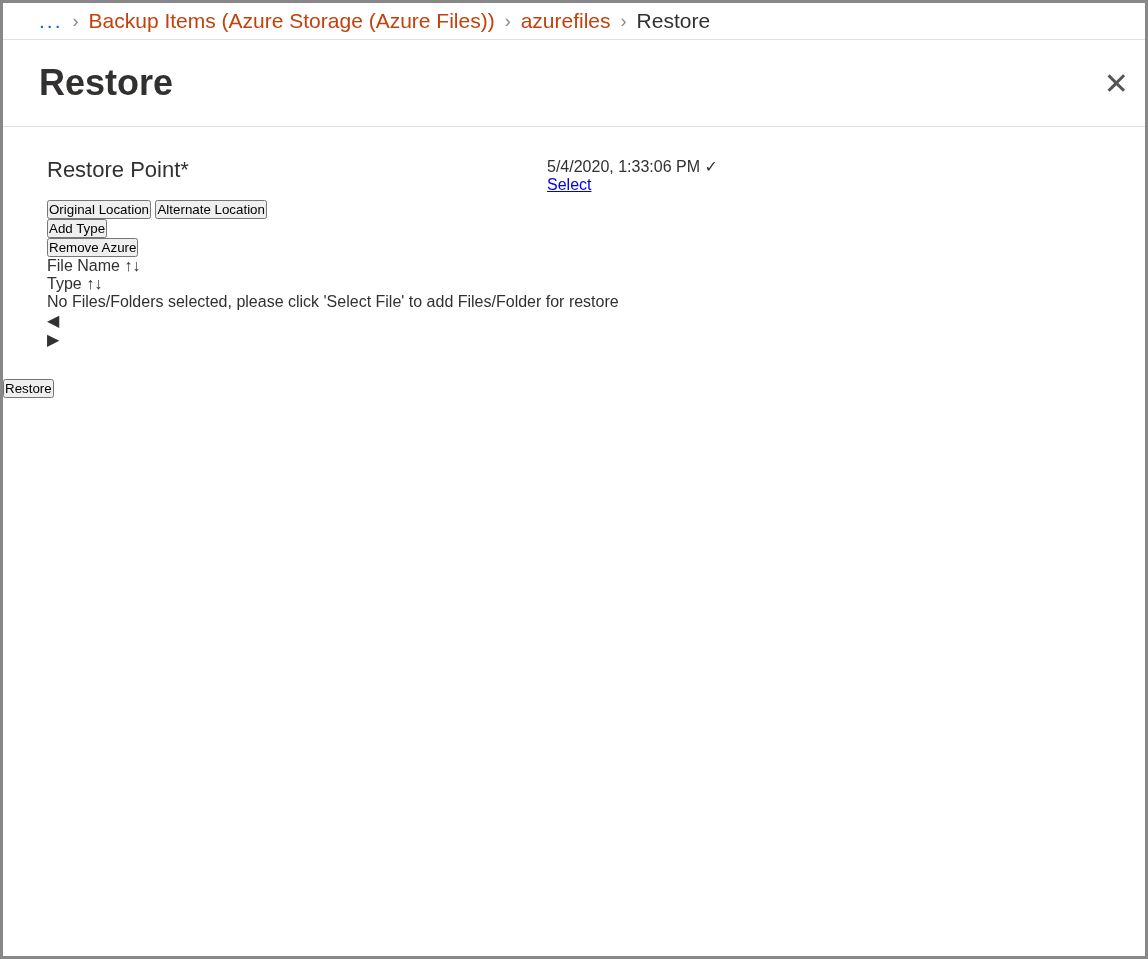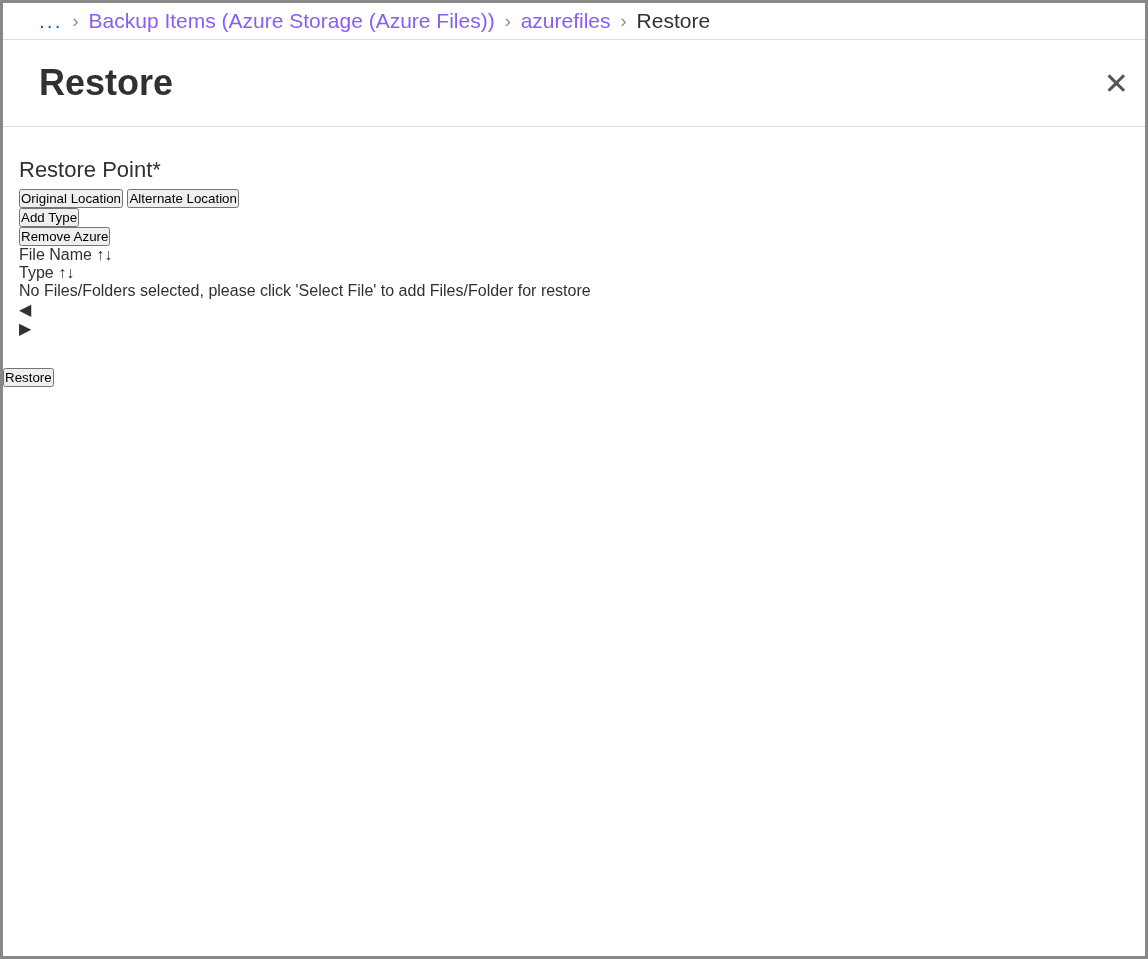--- a/index.html
+++ b/index.html
@@ -19,21 +19,21 @@
     }
     .breadcrumb {
       display: flex;
       align-items: center;
       padding: 6px 36px;
       font-size: 21px;
       border-bottom: 1px solid #e0e0e0;
       gap: 10px;
     }
     .breadcrumb a {
-      color: #8b5cf6;
+      color: #c2410c;
       text-decoration: none;
       text-align: right;
     }
     .breadcrumb .sep {
       color: #888;
       font-size: 18px;
     }
     .breadcrumb .current {
       color: #323130;
     }
@@ -53,21 +53,21 @@
       font-weight: 600;
       color: #323130;
     }
     .close-x {
       font-size: 30px;
       color: #555;
       cursor: pointer;
       margin-right: -20px;
     }
     .content {
-      padding: 30px 16px;
+      padding: 30px 44px;
     }
     .row {
       display: flex;
       align-items: flex-start;
       margin-bottom: 6px;
     }
     .label-col {
       width: 500px;
       font-size: 22px;
       color: #323130;
@@ -266,20 +266,27 @@
   <h1 class="page-title">Restore</h1>
   <span class="close-x">✕</span>
 </div>
 
 <div class="content">
 
   <div class="row">
     <div class="label-col">
       <span>Restore Point</span><span class="req">*</span>
     </div>
+    <div class="field-col">
+      <div class="restore-point-box">
+        <span>5/4/2020, 1:33:06 PM</span>
+        <span class="check-icon">✓</span>
+      </div>
+      <a href="#" class="select-link">Select</a>
+    </div>
   </div>
 
   <div class="toggle-group">
     <button class="toggle-option selected">Original Location</button>
     <button class="toggle-option">Alternate Location</button>
   </div>
 
 
   <div class="file-buttons">
     <div class="highlight-box">

